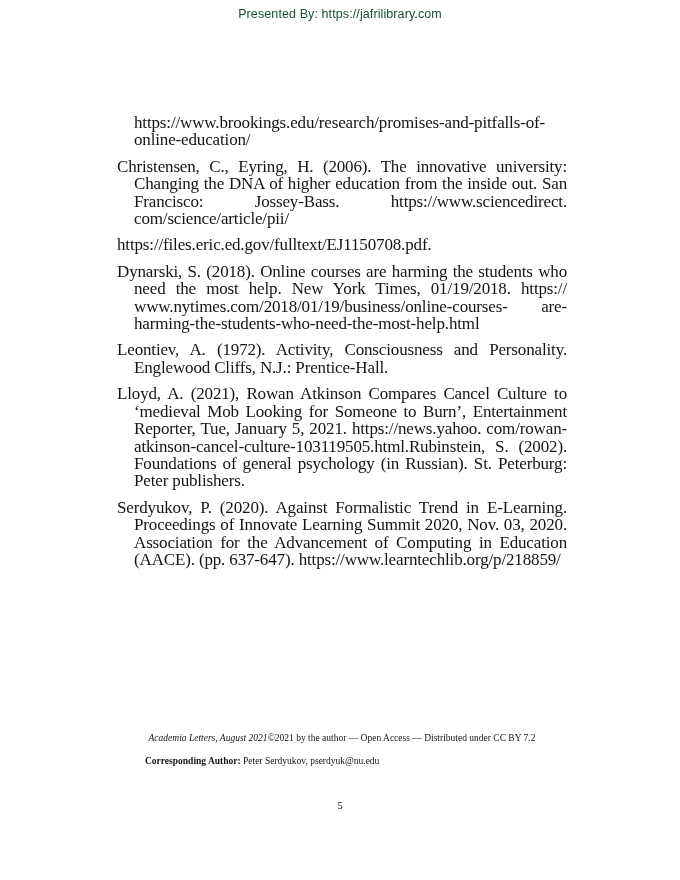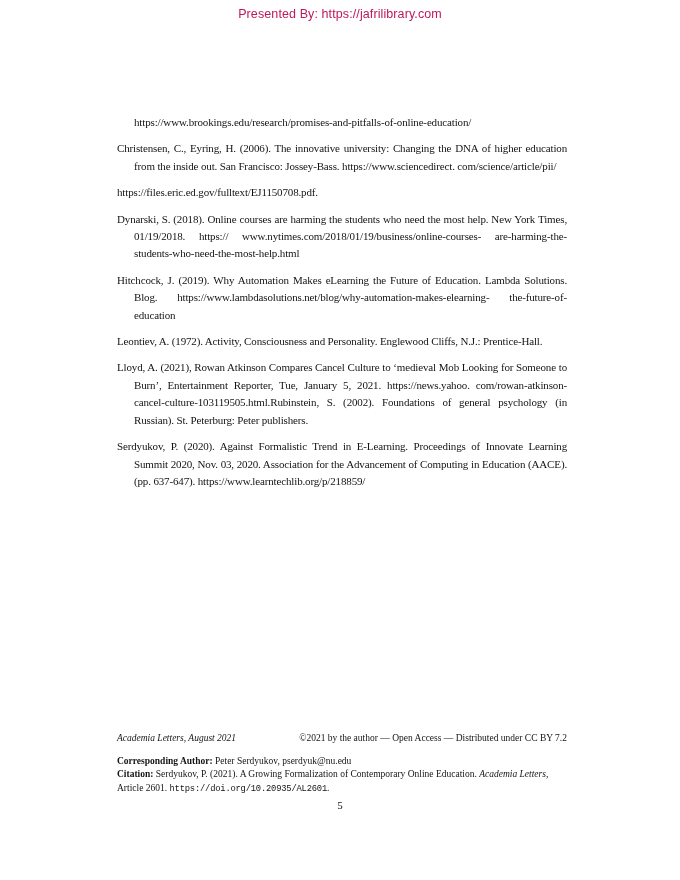--- a/index.html
+++ b/index.html
@@ -20,21 +20,21 @@
     text-align: center;
     font-family: "Liberation Sans", sans-serif;
     font-size: 12.5px;
     letter-spacing: 0.1px;
   }
   .refs {
     position: absolute;
     top: 114px;
     left: 117px;
     width: 450px;
-    font-size: 11px;
+    font-size: 17px;
     line-height: 17.4px;
     letter-spacing: -0.15px;
     text-align: justify;
     overflow-wrap: break-word;
   }
   .refs p { margin: 0 0 9px 0; }
   .refs p.hang { padding-left: 17px; text-indent: -17px; }
   .refs p.indent { padding-left: 17px; }
   .refs p.flush { padding-left: 0; }
   .refs p.gap-before { }
@@ -42,26 +42,26 @@
     position: absolute;
     left: 117px;
     width: 450px;
     top: 732px;
     font-size: 9.5px;
     line-height: 13.5px;
     color: #141414;
   }
   .footer-row1 {
     display: flex;
-    justify-content: space-between;
+    justify-content: center;
     margin-bottom: 9px;
   }
   .journal { font-style: italic; }
   .footer-block { text-align: left; }
-  .bold-label { font-weight: bold; }
+  .bold-label { font-weight: bold; margin-left: 28px; }
   .italic { font-style: italic; }
   .mono {
     font-family: "Liberation Mono", monospace;
     font-size: 8.8px;
     letter-spacing: -0.2px;
   }
   .pageno {
     position: absolute;
     top: 799px;
     left: 0;
@@ -69,41 +69,37 @@
     text-align: center;
     font-size: 11px;
     color: #141414;
   }
 </style>
 </head>
 <body>
 
 <div class="page">
 
-  <div class="banner" style="color: #be185d;">Presented By: https://jafrilibrary.com</div>
+  <div class="banner" style="color: #14532d;">Presented By: https://jafrilibrary.com</div>
 
   <div class="refs" id="refs">
       <p class="indent">https://www.brookings.edu/research/promises-and-pitfalls-of-online-education/</p>
       <p class="hang">Christensen, C., Eyring, H. (2006). The innovative university: Changing the DNA of higher education from the inside out. San Francisco: Jossey-Bass. https://www.sciencedirect. com/science/article/pii/</p>
       <p class="flush gap-before">https://files.eric.ed.gov/fulltext/EJ1150708.pdf.</p>
       <p class="hang">Dynarski, S. (2018). Online courses are harming the students who need the most help. New York Times, 01/19/2018. https:// www.nytimes.com/2018/01/19/business/online-courses- are-harming-the-students-who-need-the-most-help.html</p>
-      <p class="hang">Hitchcock, J. (2019). Why Automation Makes eLearning the Future of Education. Lambda Solutions. Blog. https://www.lambdasolutions.net/blog/why-automation-makes-elearning- the-future-of-education</p>
       <p class="hang">Leontiev, A. (1972). Activity, Consciousness and Personality. Englewood Cliffs, N.J.: Prentice-Hall.</p>
       <p class="hang">Lloyd, A. (2021), Rowan Atkinson Compares Cancel Culture to ‘medieval Mob Looking for Someone to Burn’, Entertainment Reporter, Tue, January 5, 2021. https://news.yahoo. com/rowan-atkinson-cancel-culture-103119505.html.Rubinstein, S. (2002). Foundations of general psychology (in Russian). St. Peterburg: Peter publishers.</p>
       <p class="hang">Serdyukov, P. (2020). Against Formalistic Trend in E-Learning. Proceedings of Innovate Learning Summit 2020, Nov. 03, 2020. Association for the Advancement of Computing in Education (AACE). (pp. 637-647). https://www.learntechlib.org/p/218859/</p>
     </div>
 
   <div class="footer">
     <div class="footer-row1">
       <span class="journal">Academia Letters, August 2021</span>
       <span class="copyright">©2021 by the author — Open Access — Distributed under CC BY 7.2</span>
     </div>
     <div class="footer-block">
       <span class="bold-label">Corresponding Author:</span><span> Peter Serdyukov, pserdyuk@nu.edu</span>
     </div>
-    <div class="footer-block">
-      <span class="bold-label">Citation:</span><span> Serdyukov, P. (2021). A Growing Formalization of Contemporary Online Education. </span><span class="italic">Academia Letters</span><span>, Article 2601. </span><span class="mono">https://doi.org/10.20935/AL2601</span><span>.</span>
-    </div>
   </div>
 
   <div class="pageno">5</div>
 
 </div>
 
 </body></html>

